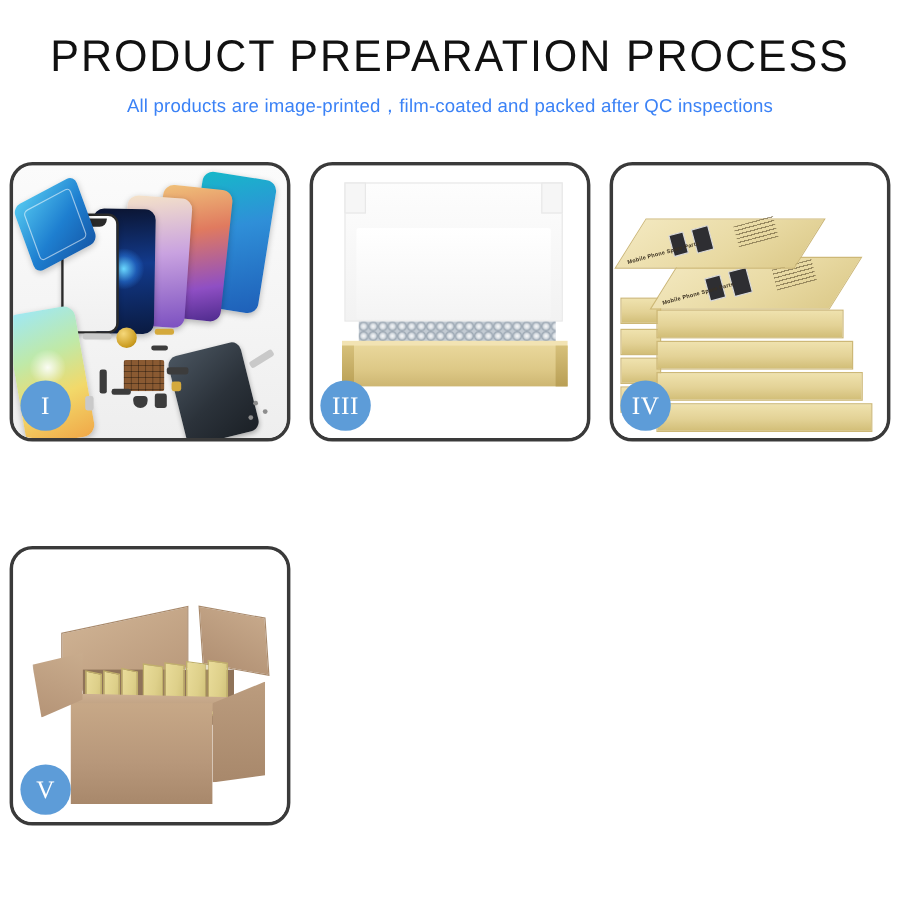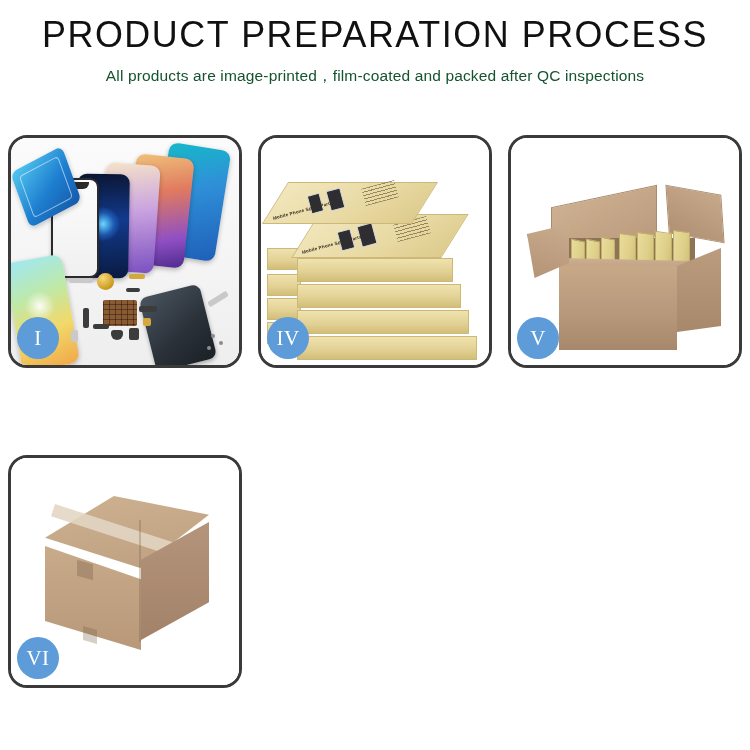--- a/index.html
+++ b/index.html
@@ -13,39 +13,39 @@
   }
 
   .page {
     position: relative;
     width: 750px;
     height: 750px;
     background: #ffffff;
   }
 
   
-  .header { padding-top: 16px; text-align: center; }
+  .header { padding-top: 28px; text-align: center; }
 
   .title {
     font-family: "Liberation Sans", sans-serif;
     font-size: 37px;
     font-weight: 400;
     letter-spacing: 1.6px;
     color: #111111;
     line-height: 1.05;
     transform: scaleX(0.97);
   }
 
   .subtitle {
     margin-top: 11px;
     font-family: "Liberation Sans", sans-serif;
     font-size: 15.5px;
     font-weight: 400;
     letter-spacing: 0.15px;
-    color: #14532d;
+    color: #3b82f6;
   }
 
   
   .grid {
     position: absolute;
     left: 8px;
     top: 135px;
     width: 734px;
     display: grid;
     grid-template-columns: repeat(3, 234px);
@@ -387,20 +387,34 @@
         <div class="screw" style="left:200px; top:196px;"></div>
         <div class="screw" style="left:208px; top:203px;"></div>
         <div class="screw" style="left:196px; top:208px;"></div>
         <div class="part lt" style="left:196px; top:158px; width:22px; height:6px; transform:rotate(-32deg);"></div>
 
       </div>
       <div class="badge">I</div>
     </div>
 
 
+    <div class="panel">
+      <div class="stage p3-bg">
+        <div class="lid3"></div>
+        <div class="lid3-flapL"></div>
+        <div class="lid3-flapR"></div>
+        <div class="foam3"></div>
+        <div class="bubbles3"></div>
+        <div class="tray3-lip"></div>
+        <div class="tray3"></div>
+        <div class="tray3-endL"></div>
+        <div class="tray3-endR"></div>
+      </div>
+      <div class="badge">III</div>
+    </div>
 
     <div class="panel">
       <div class="stage p4-bg">
 
         <div class="stackbox" style="left:6px;  top:136px; width:34px; height:22px;"></div>
         <div class="stackbox" style="left:6px;  top:160px; width:34px; height:22px;"></div>
         <div class="stackbox" style="left:6px;  top:184px; width:34px; height:22px;"></div>
         <div class="stackbox" style="left:6px;  top:110px; width:34px; height:22px;"></div>
 
         <div class="stackbox" style="left:36px; top:120px; width:156px; height:24px;"></div>
@@ -441,27 +455,15 @@
 
         <div class="c5-fflap"></div>
         <div class="c5-front"></div>
         <div class="c5-rside"></div>
         <div class="c5-flapL"></div>
 
       </div>
       <div class="badge">V</div>
     </div>
 
-    <div class="panel">
-      <div class="stage p6-bg">
-        <div class="c6-top"></div>
-        <div class="c6-tape"></div>
-        <div class="c6-front"></div>
-        <div class="c6-side"></div>
-        <div class="c6-seam"></div>
-        <div class="c6-tab1"></div>
-        <div class="c6-tab2"></div>
-      </div>
-      <div class="badge">VI</div>
-    </div>
 
   </div>
 </div>
 
 </body></html>

